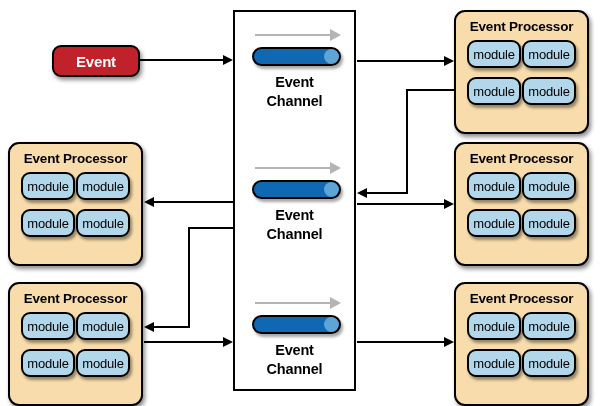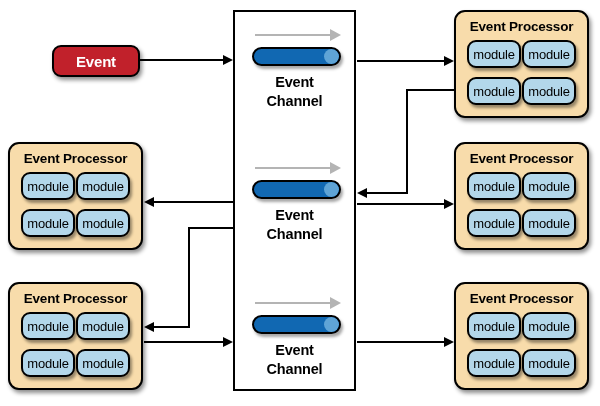--- a/index.html
+++ b/index.html
@@ -35,21 +35,21 @@
   .cylinder-cap{
     position:absolute;right:0px;top:0px;width:15px;height:100%;
     background:#5fa4d6;border-radius:50%;
   }
   .channel-label{
     position:absolute;left:0;top:47px;width:123px;text-align:center;
     font-size:14.5px;font-weight:600;color:#000;line-height:1.3;white-space:pre-line;
   }
   
   .processor{
-    position:absolute;width:135px;height:108px;
+    position:absolute;width:135px;height:124px;
     background:#f8dcab;border:2px solid #000;border-radius:11px;
     box-shadow:2px 3px 4px rgba(0,0,0,0.45);box-sizing:border-box;
   }
   .processor-title{
     margin-top:7px;text-align:center;font-size:13.5px;font-weight:600;color:#000;
   }
   .module-grid{
     display:grid;grid-template-columns:1fr 1fr;gap:9px 1px;
     padding:6px 11px 0 11px;
   }

